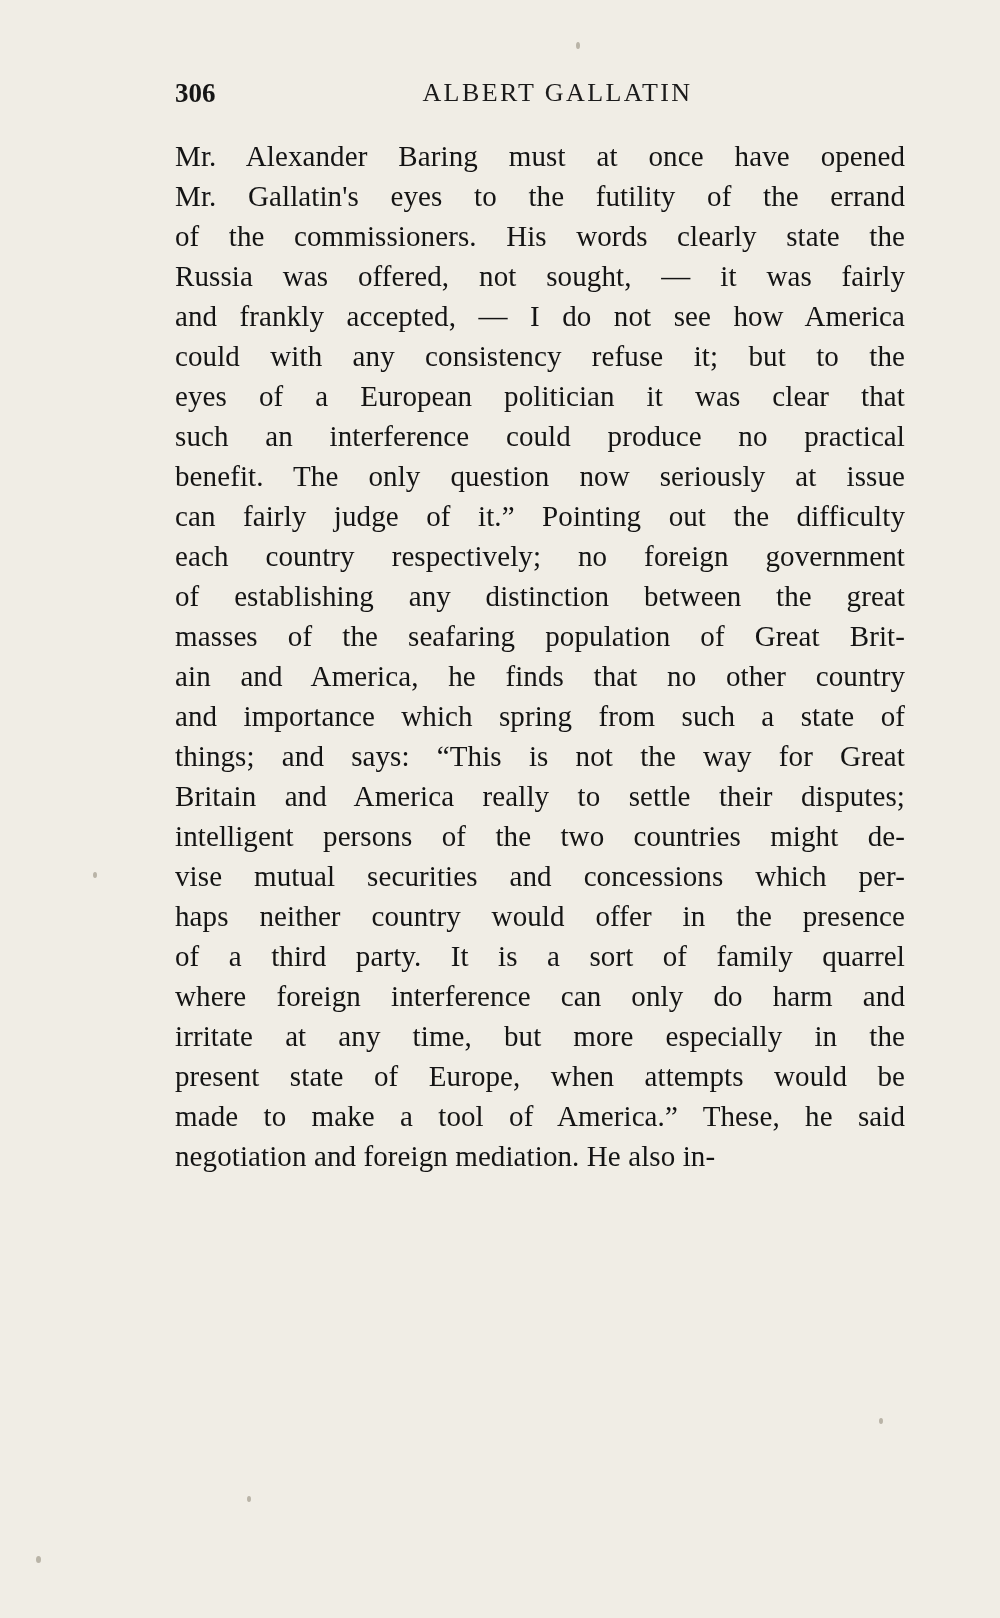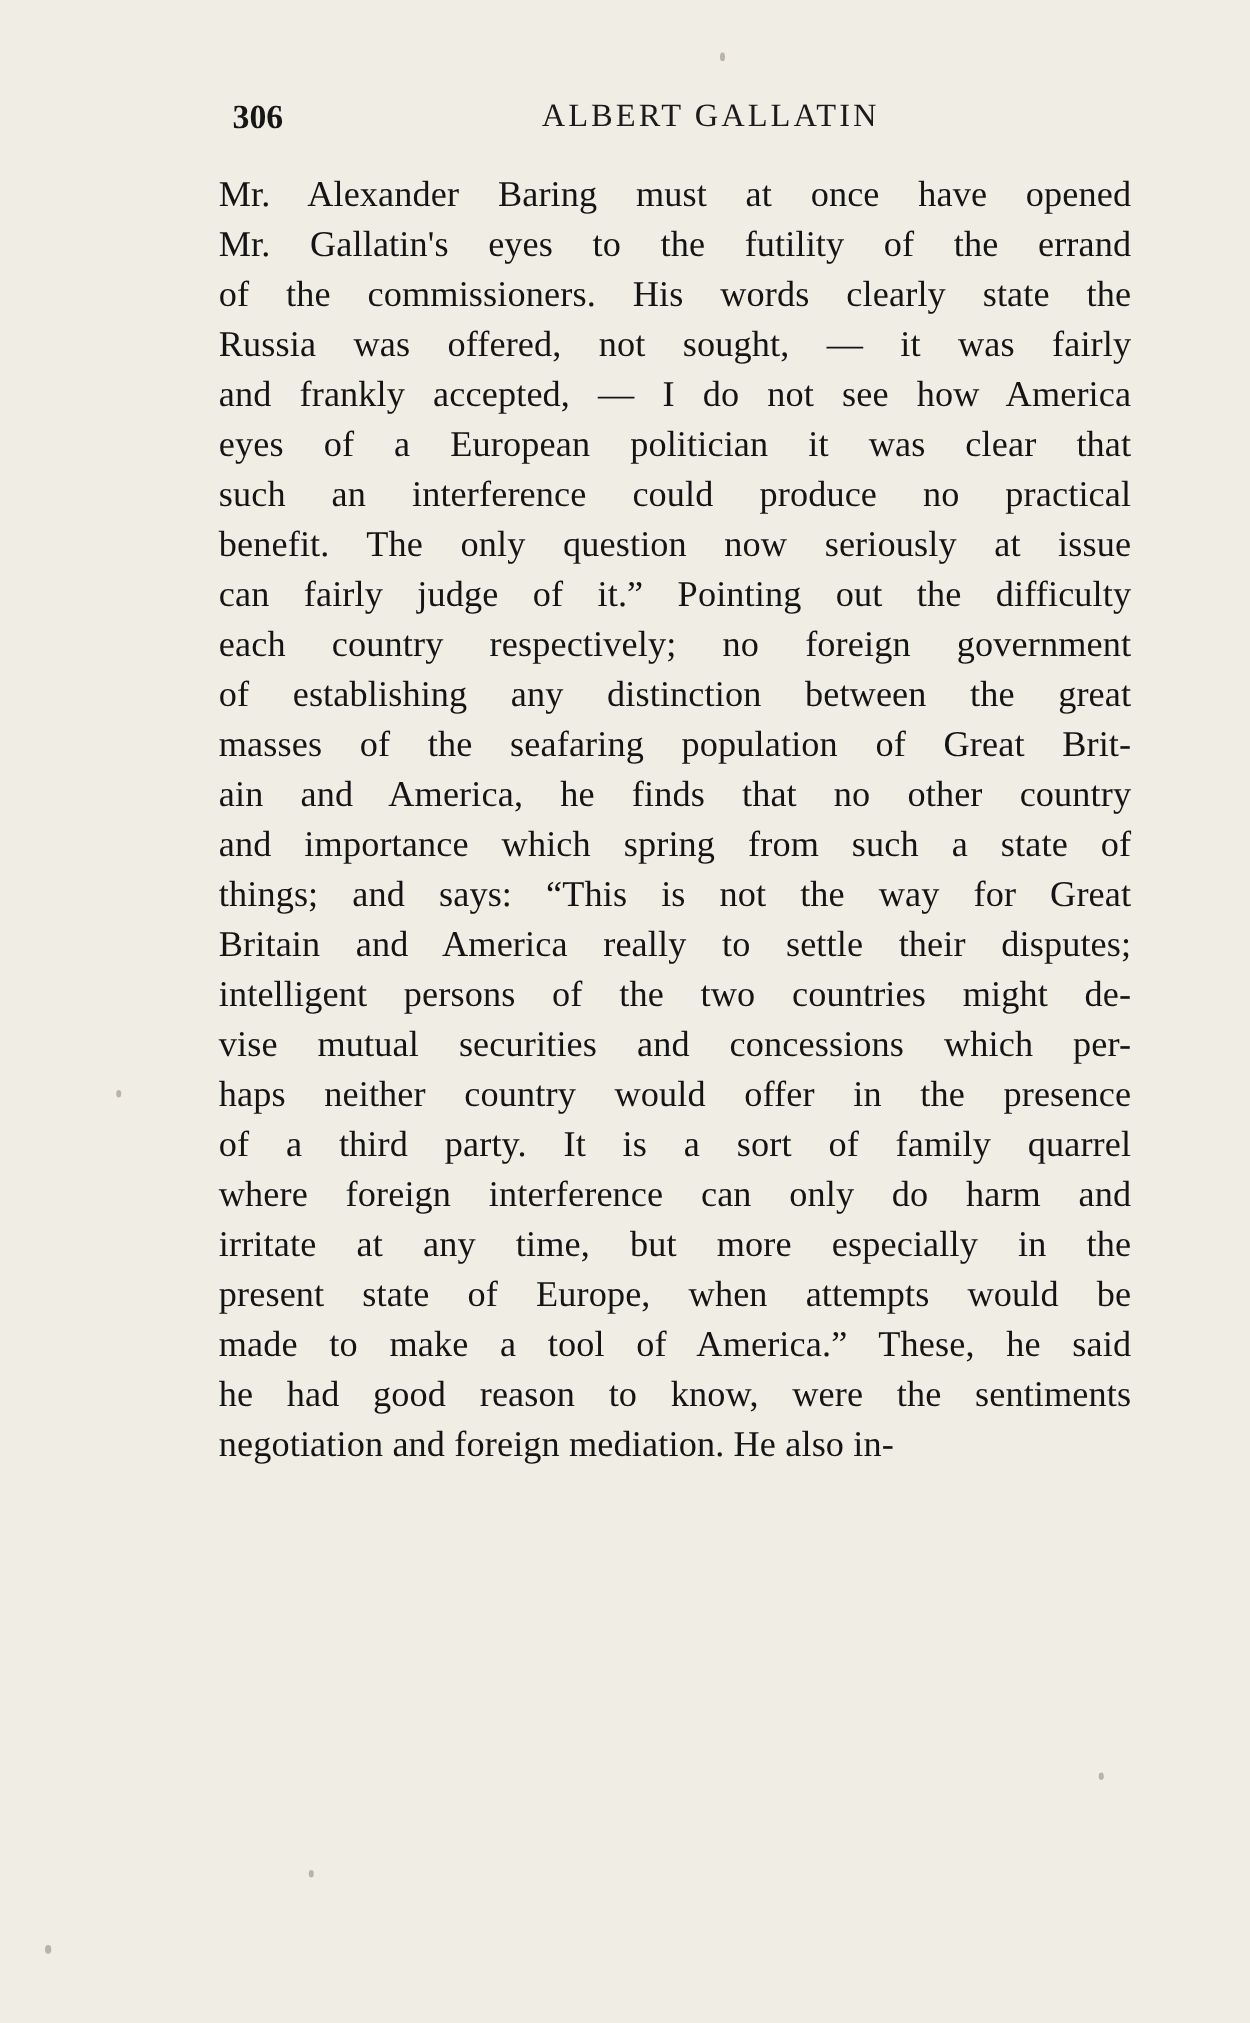--- a/index.html
+++ b/index.html
@@ -19,21 +19,21 @@
     position: absolute;
     top: 0;
     left: 0;
     width: 1000px;
     height: 1618px;
     background: #f0ede5;
   }
   .page-header {
     position: absolute;
     top: 78px;
-    left: 186px;
+    left: 175px;
     width: 730px;
     height: 34px;
   }
   .folio {
     position: absolute;
     left: 0;
     top: 0;
     font-size: 27px;
     font-weight: bold;
     letter-spacing: 0px;
@@ -97,40 +97,40 @@
     <div class="running-head">ALBERT GALLATIN</div>
   </div>
 
   <div class="body-text">
     <p id="para">
         <span class="line j">Mr. Alexander Baring must at once have opened</span>
         <span class="line j">Mr. Gallatin's eyes to the futility of the errand</span>
         <span class="line j">of the commissioners.   His words clearly state the</span>
         <span class="line j">Russia was offered, not sought, — it was fairly</span>
         <span class="line j">and frankly accepted, — I do not see how America</span>
+        <span class="line j">could with any consistency refuse it; but to the</span>
         <span class="line j">eyes of a European politician it was clear that</span>
         <span class="line j">such an interference could produce no practical</span>
         <span class="line j">benefit.   The only question now seriously at issue</span>
         <span class="line j">can fairly judge of it.”   Pointing out the difficulty</span>
         <span class="line j">each country respectively; no foreign government</span>
         <span class="line j">of establishing any distinction between the great</span>
         <span class="line j">masses of the seafaring population of Great Brit-</span>
         <span class="line j">ain and America, he finds that no other country</span>
         <span class="line j">and importance which spring from such a state of</span>
         <span class="line j">things; and says: “This is not the way for Great</span>
         <span class="line j">Britain and America really to settle their disputes;</span>
         <span class="line j">intelligent persons of the two countries might de-</span>
         <span class="line j">vise mutual securities and concessions which per-</span>
         <span class="line j">haps neither country would offer in the presence</span>
         <span class="line j">of a third party.   It is a sort of family quarrel</span>
         <span class="line j">where foreign interference can only do harm and</span>
         <span class="line j">irritate at any time, but more especially in the</span>
         <span class="line j">present state of Europe, when attempts would be</span>
         <span class="line j">made to make a tool of America.”   These, he said</span>
-        <span class="line j">he had good reason to know, were the sentiments</span>
         <span class="line j last">negotiation and foreign mediation.   He also in-</span>
       </p>
   </div>
 
   <div class="speck" style="left:576px; top:42px; width:4px; height:7px;"></div>
   <div class="speck" style="left:93px; top:872px; width:4px; height:6px;"></div>
   <div class="speck" style="left:247px; top:1496px; width:4px; height:6px;"></div>
   <div class="speck" style="left:879px; top:1418px; width:4px; height:6px;"></div>
   <div class="speck" style="left:36px; top:1556px; width:5px; height:7px;"></div>
 </div>

